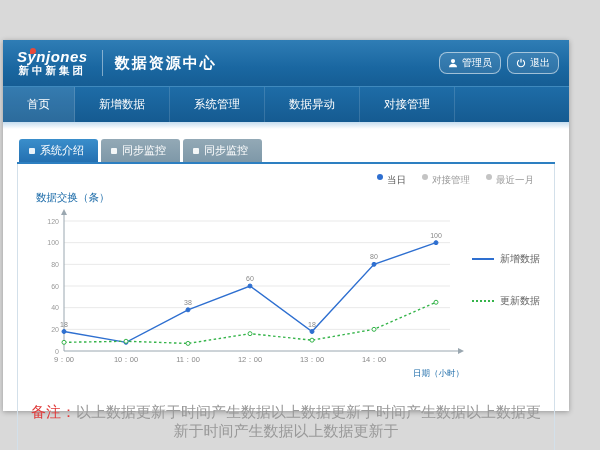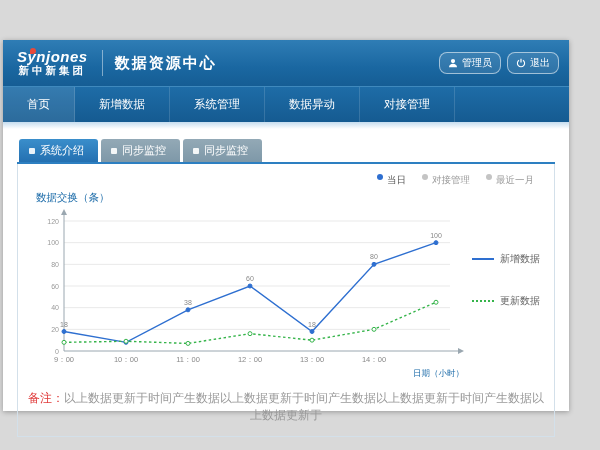--- a/index.html
+++ b/index.html
@@ -58,21 +58,21 @@
   }
   .filters { display:flex; justify-content:flex-end; gap:16px; padding:4px 10px 0 0; }
   .filter { display:flex; gap:4px; font-size:9.5px; color:#999; cursor:pointer; }
   .filter .dot { width:6px; height:6px; border-radius:50%; background:#c4c4c4; }
   .filter.active { color:#555; }
   .ylabel { color:#1a6aa8; font-size:10.5px; margin:4px 0 0 8px; }
   .chart-row { display:flex; align-items:center; margin-top:2px; }
   .series-legend { display:flex; flex-direction:column; gap:28px; margin:0 0 26px 6px; }
   .series-item { display:flex; align-items:center; gap:6px; font-size:10px; color:#666; }
   .series-sample { width:22px; height:0; }
-  .note { text-align:center; font-size:12px; margin-top:11px; color:#999; }
+  .note { text-align:center; font-size:15px; margin-top:24px; color:#999; }
   .note-label { color:#e03a3a; }
 </style>
 </head>
 <body>
 
 <div class="app-window">
 
   <div class="hdr">
     <div class="logo">
       <span class="logo-dot"></span>

